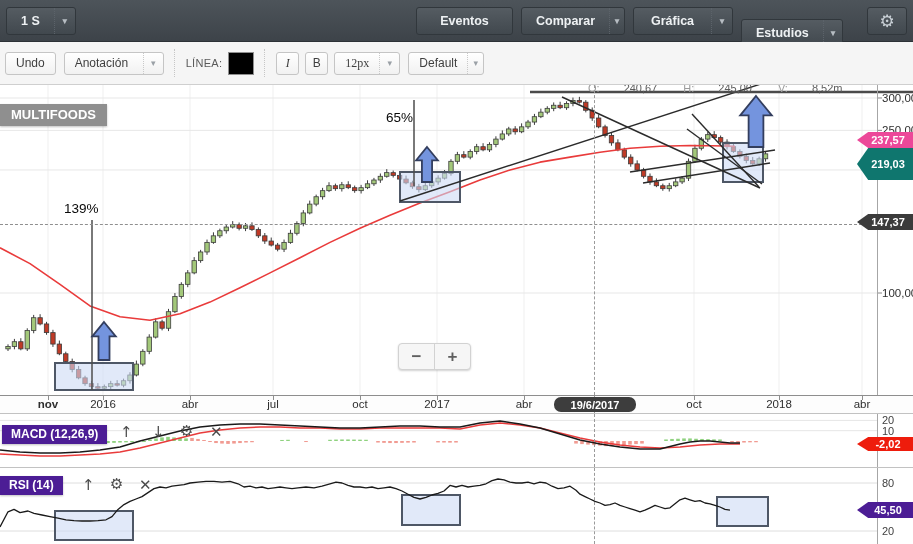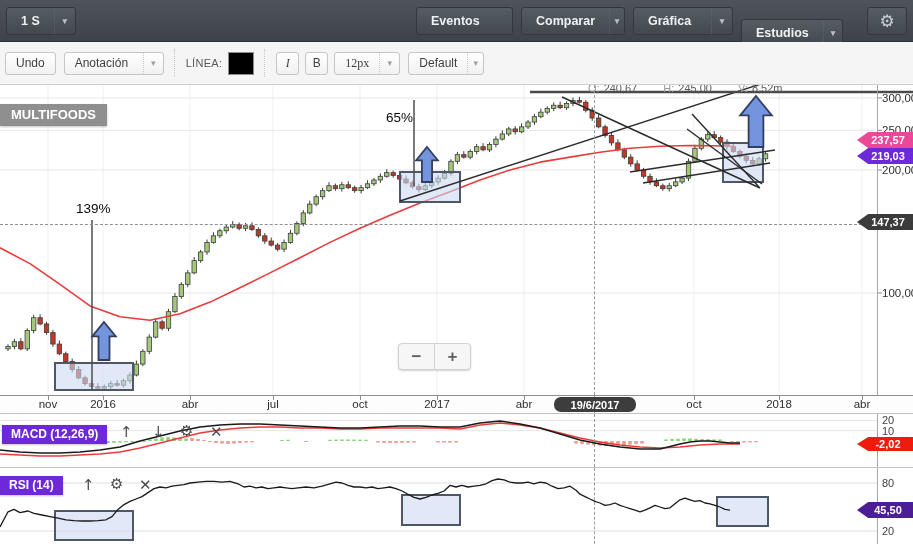--- a/index.html
+++ b/index.html
@@ -5,21 +5,21 @@
   html,body{margin:0;padding:0;background:#e9e9e9;}
   .app{position:relative;width:913px;height:544px;background:#fff;overflow:hidden;
        font-family:"Liberation Sans",sans-serif;-webkit-font-smoothing:antialiased;}
   
   .tb-top{position:absolute;left:0;top:0;width:913px;height:42px;
           background:linear-gradient(#4d545a,#3d4349);border-bottom:1px solid #2d3237;
           display:flex;align-items:center;box-sizing:border-box;}
   .dbtn{height:28px;display:flex;align-items:center;justify-content:center;
         background:linear-gradient(#555c62,#41484e);border:1px solid #31373c;border-radius:3px;
         color:#eef1f3;font-size:12.5px;font-weight:bold;box-sizing:border-box;cursor:default;}
-  .dbtn .cap{padding:0 14px;flex:1;}
+  .dbtn .cap{padding:0 14px;flex:1;text-align:center;}
   .dbtn .caret{width:20px;height:100%;display:flex;align-items:center;justify-content:center;
         border-left:1px dotted #5c636a;color:#b7bdc3;font-size:9px;}
   .gearbtn{width:40px;}
   .gear-glyph{font-family:"DejaVu Sans",sans-serif;font-size:17px;color:#c9d0d6;font-weight:normal;}
   
   .tb-edit{position:absolute;left:0;top:42px;width:913px;height:43px;background:#f5f5f5;
            border-bottom:1px solid #cfcfcf;display:flex;align-items:center;box-sizing:border-box;}
   .lbtn{height:23px;display:flex;align-items:center;background:linear-gradient(#ffffff,#f1f1f1);
         border:1px solid #c5c5c5;border-radius:3px;color:#3f3f3f;font-size:12px;box-sizing:border-box;cursor:default;}
   .lbtn .cap{padding:0 10px;}
@@ -28,42 +28,42 @@
   .vsep{width:1px;height:28px;border-left:1px dotted #c6c6c6;margin:0 10px;}
   .line-label{font-size:11px;color:#5a5a5a;letter-spacing:.3px;margin-right:6px;}
   .swatch{width:24px;height:21px;background:#000;border:1px solid #8f8f8f;}
   
   .main-panel{position:absolute;left:0;top:85px;width:913px;height:310px;background:#fff;overflow:hidden;}
   .main-panel svg,.macd-panel svg,.rsi-panel svg{position:absolute;left:0;top:0;}
   .sym-badge{position:absolute;left:0;top:19px;background:#8f8f8f;color:#fff;font-weight:bold;
              font-size:13px;padding:3px 11px 4px 11px;box-shadow:0 1px 2px rgba(0,0,0,.25);}
   .quote-row{position:absolute;left:588px;top:-3px;display:flex;gap:26px;font-size:11px;white-space:nowrap;}
   .quote-row .ql{color:#9b9b9b;margin-right:4px;}
-  .quote-row .qv{color:#5c5c5c;}
+  .quote-row .qv{color:#5c5c5c;margin-left:20px;}
   .pct{position:absolute;font-size:13.5px;color:#090909;}
   .dash-h{position:absolute;left:0;width:877px;border-top:1px dashed #8f8f8f;height:0;}
   .dash-v{position:absolute;width:0;border-left:1px dashed #9a9a9a;}
   .axis-line-v{position:absolute;left:877px;top:0;width:0;border-left:1px solid #a6a6a6;}
   .ylab{position:absolute;left:882px;font-size:11.5px;color:#2f2f2f;}
   .zoom-ctl{position:absolute;left:398px;top:258px;display:flex;background:#f6f6f6;
             border:1px solid #d2d2d2;border-radius:4px;box-shadow:0 1px 2px rgba(0,0,0,.18);overflow:hidden;}
   .zoom-btn{width:35px;height:25px;display:flex;align-items:center;justify-content:center;
             color:#5f5f5f;font-size:17px;font-weight:bold;cursor:default;}
   .zoom-btn + .zoom-btn{border-left:1px solid #d2d2d2;}
   
   .x-axis{position:absolute;left:0;top:395px;width:913px;height:19px;background:#fdfdfd;
           border-top:1px solid #8e8e8e;border-bottom:1px solid #c2c2c2;box-sizing:border-box;}
   .xlab{position:absolute;top:2px;font-size:11.5px;color:#2e2e2e;transform:translateX(-50%);}
   .xtick{position:absolute;top:0;width:0;height:4px;border-left:1px solid #8e8e8e;}
   .date-badge{position:absolute;left:554px;top:1px;width:82px;height:15px;background:#3d3d3d;color:#fff;
               font-size:11px;font-weight:bold;border-radius:7px;display:flex;align-items:center;justify-content:center;z-index:3;}
   
   .macd-panel{position:absolute;left:0;top:414px;width:913px;height:54px;background:#fff;border-bottom:1px solid #c2c2c2;box-sizing:border-box;}
   .rsi-panel{position:absolute;left:0;top:468px;width:913px;height:76px;background:#fff;}
-  .ind-badge{position:absolute;background:#6d28d9;color:#fff;font-weight:bold;font-size:12px;
+  .ind-badge{position:absolute;background:#4c1d95;color:#fff;font-weight:bold;font-size:12px;
              padding:2px 9px 3px 9px;box-shadow:0 1px 2px rgba(0,0,0,.25);z-index:2;}
   .ind-icon{position:absolute;font-family:"DejaVu Sans",sans-serif;color:#4a4a4a;font-size:15px;z-index:2;cursor:default;}
   .slab{position:absolute;left:882px;font-size:11px;color:#3f3f3f;}
   
   .pbadge{position:absolute;left:857px;width:56px;color:#fff;font-size:11px;font-weight:bold;
           display:flex;align-items:center;justify-content:center;padding-left:6px;box-sizing:border-box;
           clip-path:polygon(0 50%,20% 0,100% 0,100% 100%,20% 100%);z-index:4;}
 </style>
 </head>
 <body>
@@ -412,38 +412,38 @@
       </svg>
     <div class="dash-h" style="top:139px;"></div>
     <div class="dash-v" style="left:594px;top:0;height:310px;"></div>
     <div class="axis-line-v" style="height:310px;"></div>
     <div class="quote-row">
       <span><span class="ql">O:</span><span class="qv">240,67</span></span>
       <span><span class="ql">H:</span><span class="qv">245,00</span></span>
       <span><span class="ql">V:</span><span class="qv">8,52m</span></span>
     </div>
     <div class="sym-badge">MULTIFOODS</div>
-    <div class="pct" style="left:64px;top:116px;margin-left:12px;">139%</div>
+    <div class="pct" style="left:64px;top:116px;">139%</div>
     <div class="pct" style="left:386px;top:25px;text-align:center;">65%</div>
     <div id="ylabs">
         <div class="ylab" style="top: 6.99632px;">300,00</div>
         <div class="ylab" style="top: 39.3584px;">250,00</div>
         <div class="ylab" style="top: 78.9664px;">200,00</div>
         <div class="ylab" style="top: 202px;">100,00</div>
       </div>
     <div class="zoom-ctl">
       <div class="zoom-btn">−</div>
       <div class="zoom-btn">+</div>
     </div>
   </div>
 
   <div class="x-axis">
     <div id="xlabs">
         <div class="xtick" style="left: 48px;"></div>
-        <div class="xlab" style="left: 48px;">nov</div>
+        <div class="xlab" style="left: 48px; font-weight: bold;">nov</div>
         <div class="xtick" style="left: 103px;"></div>
         <div class="xlab" style="left: 103px;">2016</div>
         <div class="xtick" style="left: 190px;"></div>
         <div class="xlab" style="left: 190px;">abr</div>
         <div class="xtick" style="left: 273px;"></div>
         <div class="xlab" style="left: 273px;">jul</div>
         <div class="xtick" style="left: 360px;"></div>
         <div class="xlab" style="left: 360px;">oct</div>
         <div class="xtick" style="left: 437px;"></div>
         <div class="xlab" style="left: 437px;">2017</div>
@@ -568,18 +568,18 @@
     <span class="ind-icon" style="left:82px;top:8px;">↑</span>
     <span class="ind-icon" style="left:110px;top:7px;">⚙</span>
     <span class="ind-icon" style="left:139px;top:8px;">✕</span>
     <span class="slab" style="top:9px;">80</span>
     <span class="slab" style="top:57px;">20</span>
     <div class="dash-v" style="left:594px;top:0;height:76px;"></div>
     <div class="axis-line-v" style="height:76px;"></div>
   </div>
 
   <div class="pbadge" style="top:132px;height:16px;background:#ec4899;">237,57</div>
-  <div class="pbadge" style="top:148px;height:16px;background:#6d28d9;">219,03</div>
+  <div class="pbadge" style="top:148px;height:32px;background:#0f766e;">219,03</div>
   <div class="pbadge" style="top:214px;height:16px;background:#3b3b3b;">147,37</div>
   <div class="pbadge" style="top:437px;height:14px;background:#ee1c0c;">-2,02</div>
   <div class="pbadge" style="top:502px;height:16px;background:#4c1d95;">45,50</div>
 
 </div>
 
 </body></html>

